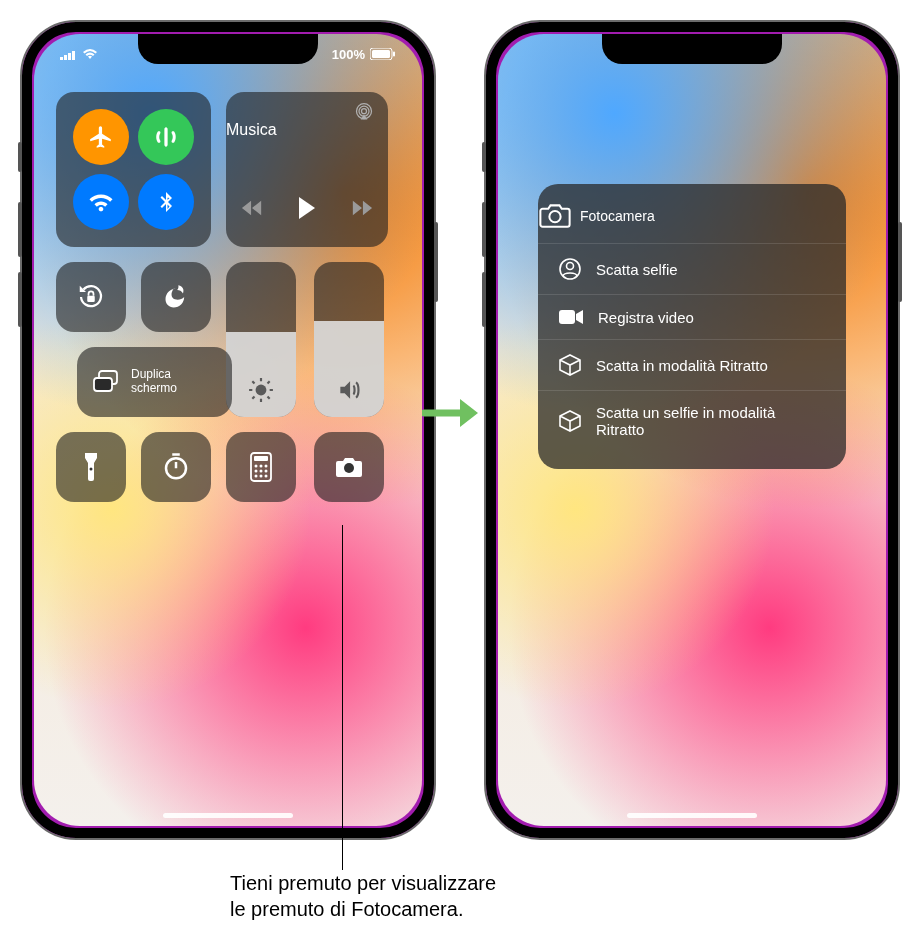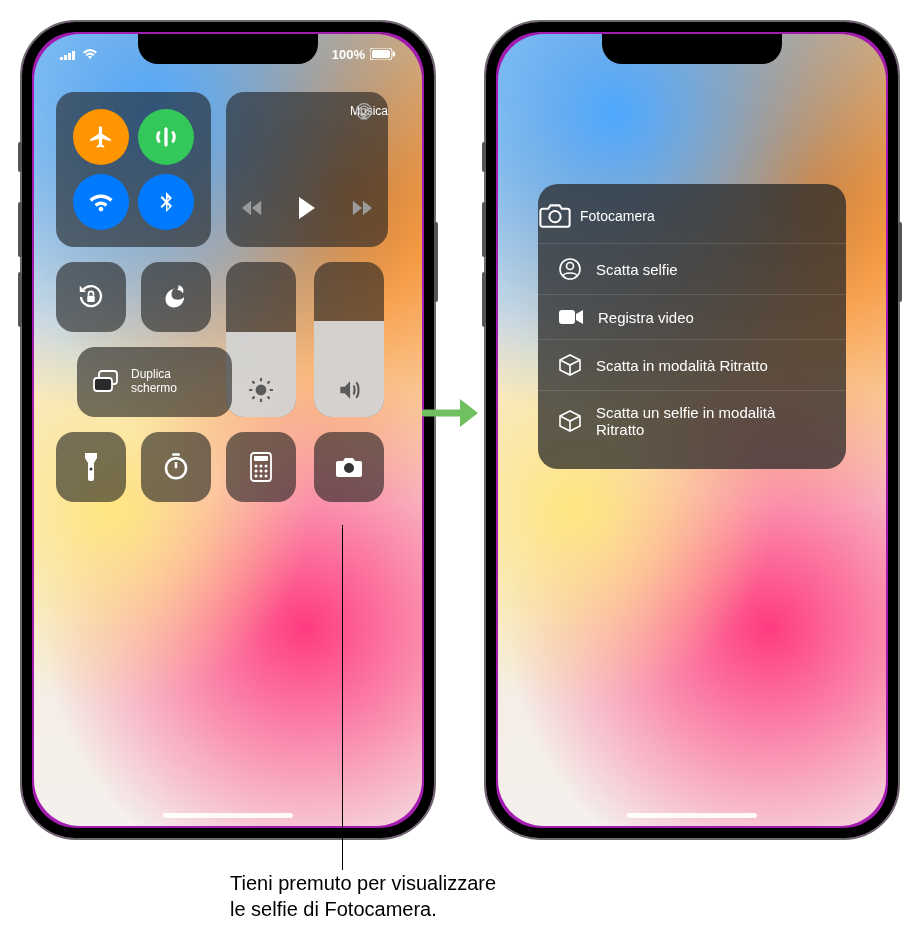--- a/index.html
+++ b/index.html
@@ -60,21 +60,21 @@
   }
   .conn .b1{left:17px; top:17px;}
   .conn .b2{right:17px; top:17px;}
   .conn .b3{left:17px; bottom:17px;}
   .conn .b4{right:17px; bottom:17px;}
   .btn-orange{background:var(--accent-orange);}
   .btn-green{background:var(--accent-green);}
   .btn-blue{background:var(--accent-blue);}
   
   .music{left:192px; top:58px; width:162px; height:155px; color:#fff;}
-  .music-title{position:absolute; top:12px; width:100%; text-align:right; font-size:12px;}
+  .music-title{position:absolute; top:29px; width:100%; text-align:left; font-size:16px;}
   .airplay-icon{position:absolute; top:10px; right:14px;}
   .music-ctrls{position:absolute; bottom:28px; left:0; right:0; display:flex; justify-content:center; gap:34px; align-items:center;}
   
   .small{width:70px; height:70px; display:flex; align-items:center; justify-content:center;}
   .lock-tile{left:22px; top:228px;}
   .dnd-tile{left:107px; top:228px;}
   
   .slider{width:70px; height:155px; background:var(--tile-bg); border-radius:18px; overflow:hidden;}
   .bright{left:192px; top:228px;}
   .vol{left:280px; top:228px;}
@@ -358,16 +358,16 @@
           <span class="txt">Scatta un selfie in modalità Ritratto</span>
         </div>
       </div>
       <div class="home-ind"></div>
     </div>
   </div>
 
   <div class="callout-line"></div>
   <div class="caption">
     <div>Tieni premuto per visualizzare</div>
-    <div>le selfie di Fotocamera.</div>
+    <div>le premuto di Fotocamera.</div>
   </div>
 
 </div>
 
 </body></html>

